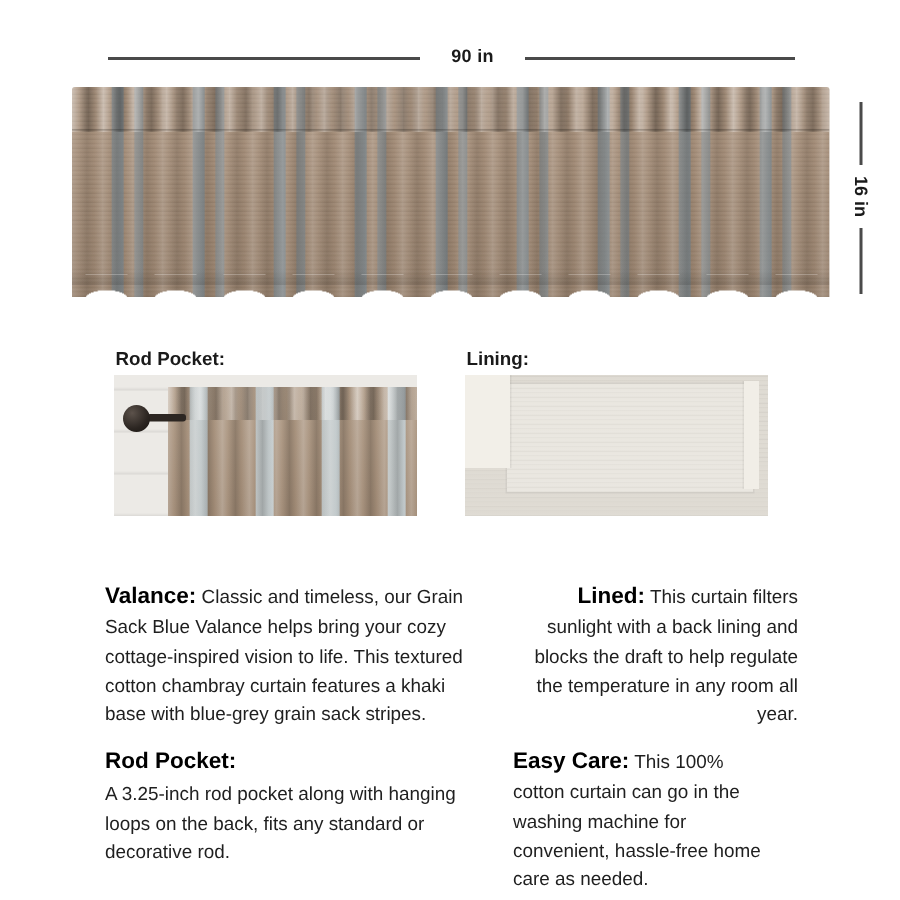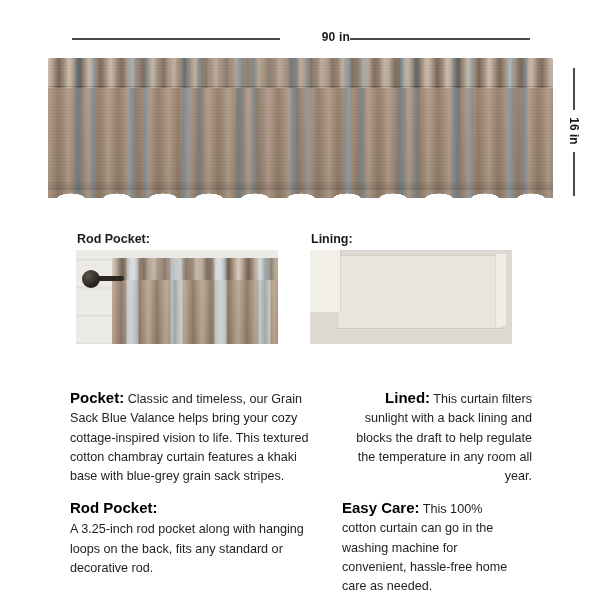--- a/index.html
+++ b/index.html
@@ -24,21 +24,21 @@
     background: #4a4a4a;
     top: 38px;
   }
   #dim-h-left  { left: 72px;  width: 208px; }
   #dim-h-right { left: 350px; width: 180px; }
   .dim-label-h {
     position: absolute;
     top: 30px;
     left: 280px;
     width: 70px;
-    text-align: right;
+    text-align: center;
     font-size: 12px;
     font-weight: 700;
     letter-spacing: .2px;
     color: #1a1a1a;
   }
   .dim-line-v {
     position: absolute;
     width: 2px;
     background: #4a4a4a;
     left: 573px;
@@ -310,19 +310,19 @@
 </div>
 
 <div class="panel-label" id="label-lining">Lining:</div>
 <div class="photo" id="photo-lining">
   <div class="ln-bg"></div>
   <div class="ln-panel"></div>
   <div class="ln-hem-left"></div>
   <div class="ln-hem-right"></div>
 </div>
 
-<p class="copy" id="copy-valance"><span class="lead">Pocket:</span><span> Classic and timeless, our Grain Sack Blue Valance helps bring your cozy cottage-inspired vision to life. This textured cotton chambray curtain features a khaki base with blue-grey grain sack stripes.</span></p>
+<p class="copy" id="copy-valance"><span class="lead">Valance:</span><span> Classic and timeless, our Grain Sack Blue Valance helps bring your cozy cottage-inspired vision to life. This textured cotton chambray curtain features a khaki base with blue-grey grain sack stripes.</span></p>
 
 <p class="copy" id="copy-rodpocket"><span class="block-head">Rod Pocket:</span><span>A 3.25-inch rod pocket along with hanging loops on the back, fits any standard or decorative rod.</span></p>
 
 <p class="copy" id="copy-lined"><span class="lead">Lined:</span><span> This curtain filters sunlight with a back lining and blocks the draft to help regulate the temperature in any room all year.</span></p>
 
 <p class="copy" id="copy-easycare"><span class="lead">Easy Care:</span><span> This 100% cotton curtain can go in the washing machine for convenient, hassle-free home care as needed.</span></p>
 
 </body></html>

